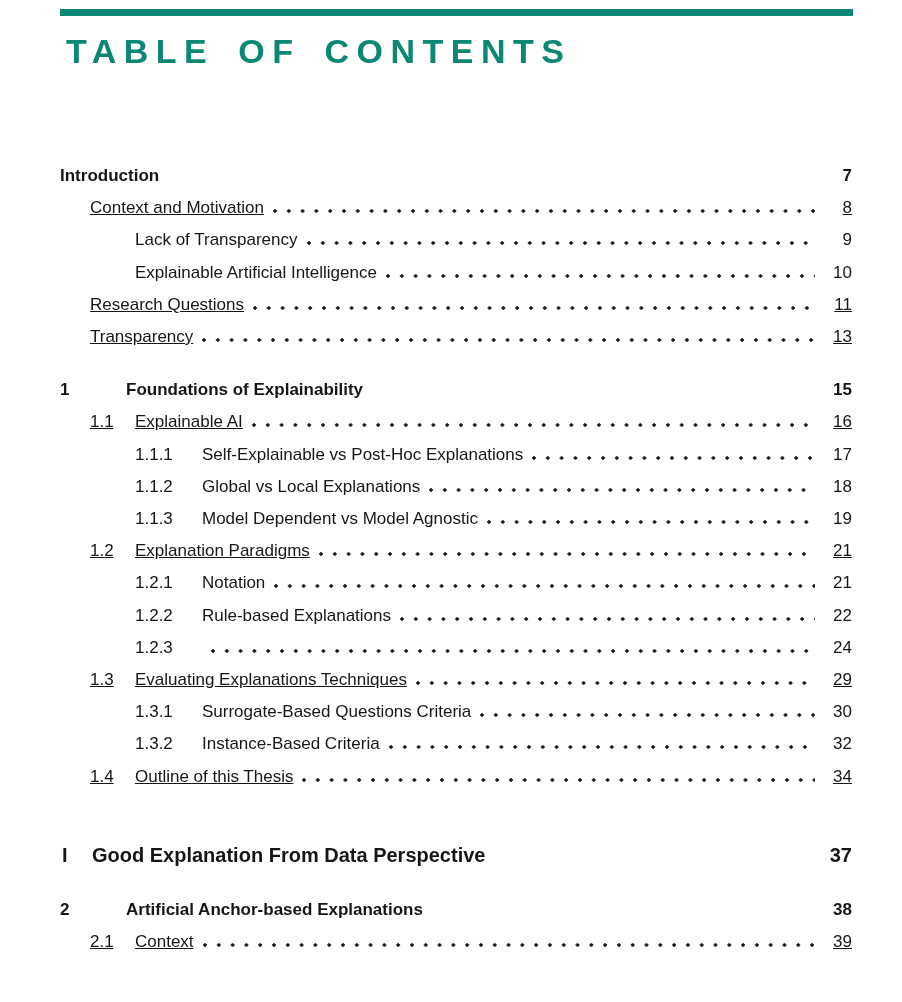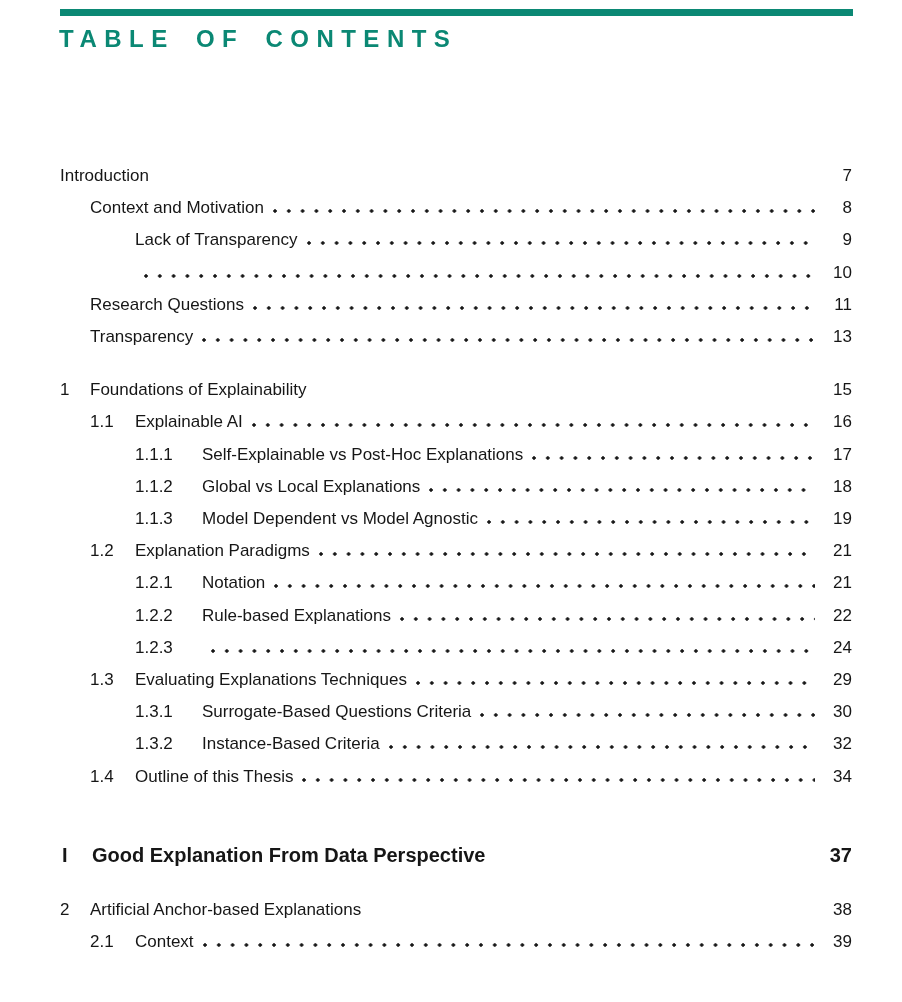--- a/index.html
+++ b/index.html
@@ -20,49 +20,49 @@
     left: 60px;
     top: 9px;
     width: 793px;
     height: 7px;
     background: var(--accent);
   }
   .page-title {
     position: absolute;
     left: 58px;
     top: 24px;
-    margin: 1px;
-    font-size: 24px;
+    margin: 8px;
+    font-size: 34px;
     font-weight: bold;
     letter-spacing: 7.5px;
     word-spacing: 7px;
     color: var(--accent);
     white-space: nowrap;
   }
   .toc {
     position: absolute;
     left: 60px;
     top: 160px;
     width: 792px;
   }
   .row {
     display: flex;
     align-items: baseline;
     line-height: 32.2px;
     font-size: 17px;
     white-space: nowrap;
   }
-  .row.chapter { font-weight: normal; }
+  .row.chapter { font-weight: bold; gap: 36px; }
   .row.part {
     font-weight: bold;
     font-size: 20px;
     line-height: 36px;
     padding-left: 2px;
   }
-  .row.section { padding-left: 30px; }
+  .row.section { padding-left: 30px; text-decoration: underline; }
   .row.subsection { padding-left: 75px; }
   .gap-chapter { margin-top: 21px; }
   .gap-part { margin-top: 44px; }
   .num { flex: 0 0 auto; }
   .chapter .num, .part .num { width: 30px; }
   .section .num { width: 45px; }
   .subsection .num { width: 67px; }
   .title { flex: 0 0 auto; }
   .leader {
     flex: 1 1 auto;
@@ -97,20 +97,21 @@
         <span class="title">Context and Motivation</span>
         <span class="leader"></span>
         <span class="pagenum">8</span>
       </div>
       <div class="row subsection">
         <span class="title">Lack of Transparency</span>
         <span class="leader"></span>
         <span class="pagenum">9</span>
       </div>
       <div class="row subsection">
+        <span class="title">Explainable Artificial Intelligence</span>
         <span class="leader"></span>
         <span class="pagenum">10</span>
       </div>
       <div class="row section">
         <span class="title">Research Questions</span>
         <span class="leader"></span>
         <span class="pagenum">11</span>
       </div>
       <div class="row section">
         <span class="title">Transparency</span>

